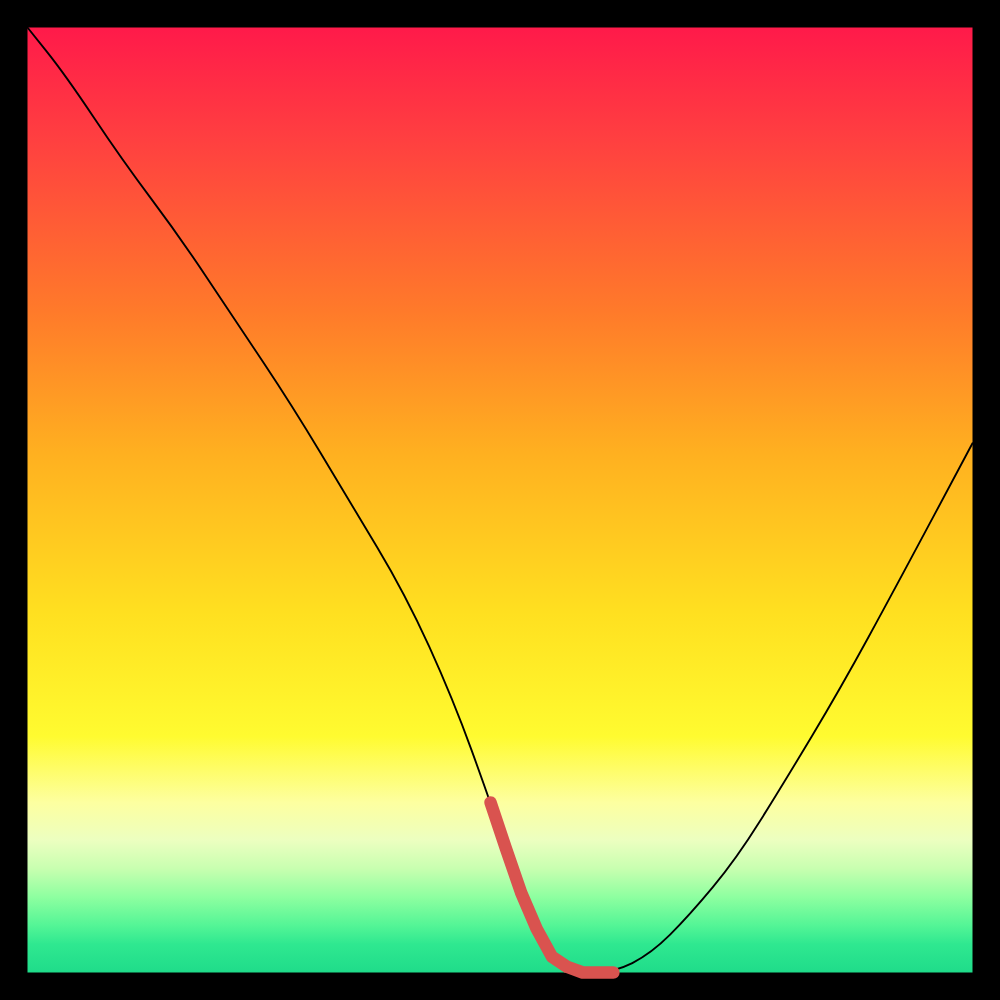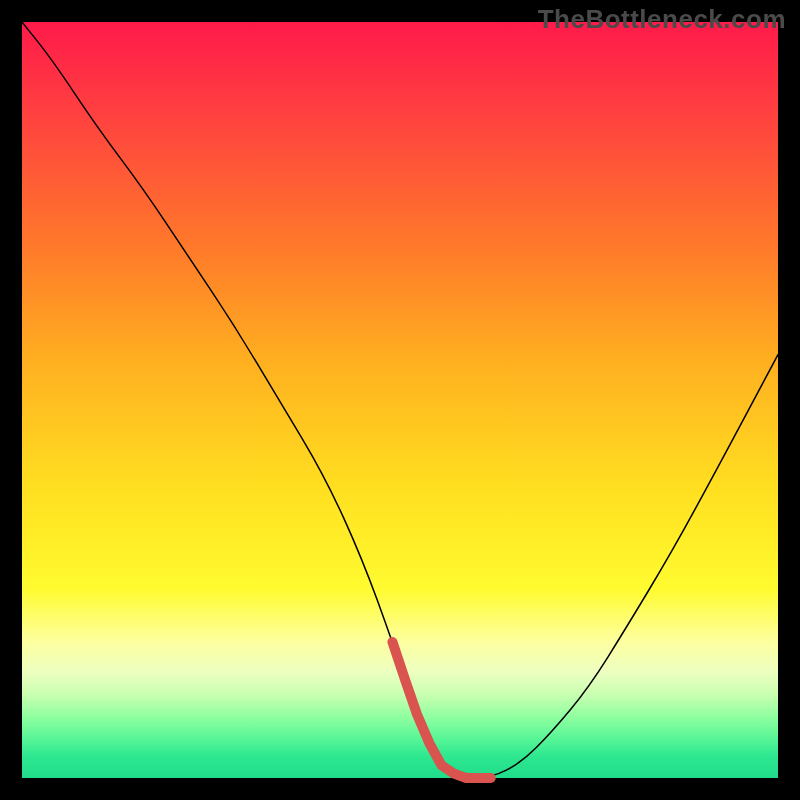--- a/index.html
+++ b/index.html
@@ -75,14 +75,13 @@
 
 <div class="stage">
 
   <div class="plot"></div>
 
   <svg class="overlay" viewBox="0 0 756 756" preserveAspectRatio="none">
     <path id="curve-path" class="curve" d="M 0 0 Q 0 0 15.120000000000001 18.900000000000034 Q 30.240000000000002 37.80000000000007 52.92 71.82000000000005 Q 75.60000000000001 105.84000000000003 98.28 136.07999999999998 Q 120.96000000000001 166.31999999999994 143.64 200.33999999999997 Q 166.32 234.36 189 268.38 Q 211.68 302.40000000000003 234.36 340.20000000000005 Q 257.04 378 279.72 415.79999999999995 Q 302.40000000000003 453.59999999999997 321.3 495.17999999999995 Q 340.2 536.76 355.32 578.34 Q 370.44 619.9200000000001 381.78 653.94 Q 393.12 687.96 404.46000000000004 714.4200000000001 Q 415.8 740.88 427.14 748.44 Q 438.47999999999996 756 453.59999999999997 756 Q 468.71999999999997 756 483.84000000000003 748.44 Q 498.96000000000004 740.88 514.0799999999999 725.76 Q 529.1999999999999 710.64 548.0999999999999 687.96 Q 567 665.28 585.9000000000001 635.04 Q 604.8000000000001 604.8 627.48 567 Q 650.16 529.2 672.8399999999999 487.62 Q 695.52 446.04 725.76 389.34000000000003 T 756 332.64"></path>
     <path id="highlight-path" class="highlight" d="M 370.44 619.9200000000001 L 382.72499999999997 656.775 L 395.01 692.37 L 407.29499999999996 721.035 L 419.58000000000004 743.4 L 431.865 751.59 L 444.15000000000003 756 L 456.435 756 L 468.71999999999997 756"></path>
   </svg>
 
-  <div class="watermark">TheBottleneck.com</div>
 </div>
 
 </body></html>

